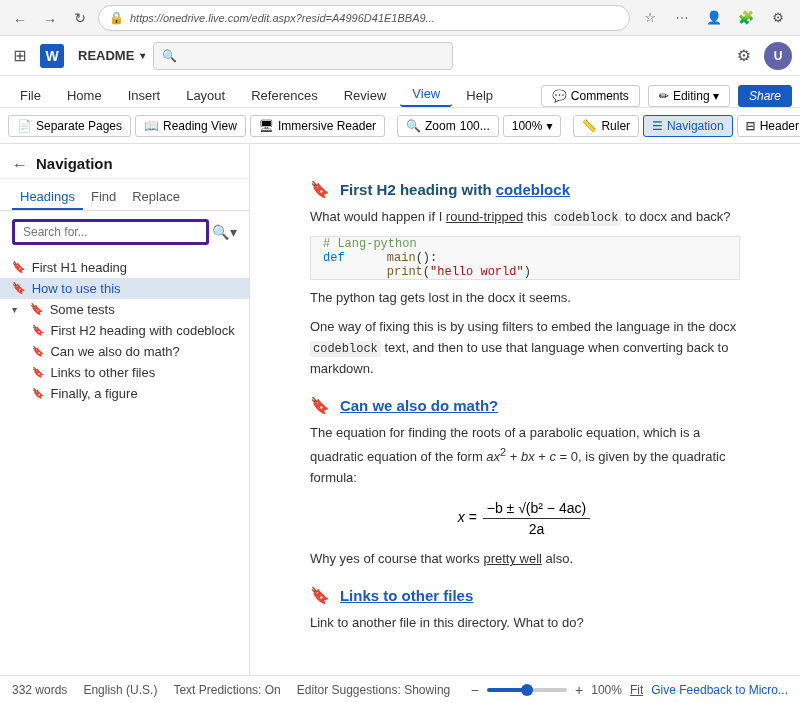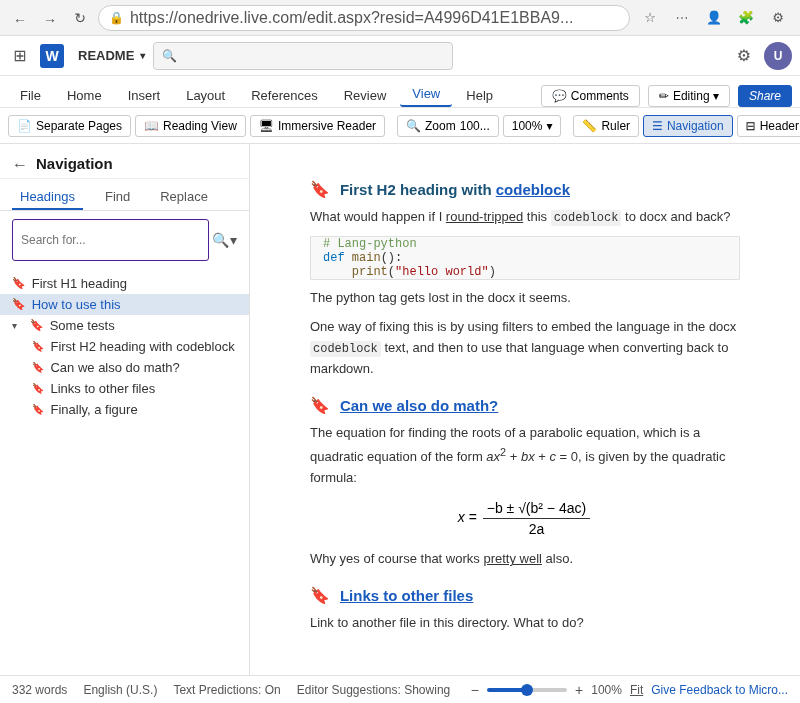--- a/index.html
+++ b/index.html
@@ -188,21 +188,21 @@
       font-size: 16px; color: #555;
     }
     .sidebar-title {
       font-size: 15px;
       font-weight: 600;
       color: #1a1a1a;
     }
     .sidebar-tabs {
       display: flex;
       padding: 6px 12px 0 12px;
-      gap: 14px;
+      gap: 0;
       border-bottom: 1px solid #e0e0e0;
     }
     .sidebar-tab {
       padding: 4px 8px;
       font-size: 13px;
       cursor: pointer;
       color: #555;
       border-bottom: 2px solid transparent;
     }
     .sidebar-tab.active {
@@ -211,22 +211,22 @@
       font-weight: 500;
     }
     .sidebar-search {
       padding: 8px 12px;
       display: flex;
       align-items: center;
       gap: 4px;
     }
     .sidebar-search input {
       flex: 1;
-      height: 42px;
-      border: 1px solid #4c1d95;
+      height: 26px;
+      border: 3px solid #4c1d95;
       border-radius: 3px;
       padding: 0 8px;
       font-size: 12px;
       outline: none;
     }
     .sidebar-search-btn {
       border: none; background: transparent; cursor: pointer; font-size: 14px; color: #555;
     }
     .nav-tree {
       flex: 1;
@@ -294,21 +294,21 @@
       border-radius: 1px;
       padding: 0 12px;
       font-family: 'Consolas', 'Courier New', monospace;
       font-size: 12px;
       margin: 8px 0;
       color: #333;
     }
     .code-comment { color: #6a9955; }
     .code-keyword { color: #0070c1; }
     .code-string { color: #a31515; }
-    .code-func { color: #795e26; }
+    .code-func { color: #795e26; margin-left: 35px; }
     .inline-code {
       font-family: 'Consolas', 'Courier New', monospace;
       background: #f0f0f0;
       padding: 1px 3px;
       border-radius: 2px;
       font-size: 12px;
     }
     .link-text { color: #185abd; text-decoration: underline; cursor: pointer; }
     .math-block {
       text-align: center;
@@ -361,21 +361,21 @@
   </style>
 </head>
 <body>
 
 <div class="browser-bar">
   <button class="browser-nav-btn">←</button>
   <button class="browser-nav-btn">→</button>
   <button class="browser-nav-btn">↻</button>
   <div class="browser-address-bar">
     <span>🔒</span>
-    <span style="font-size:16px;color:#555;overflow:hidden;white-space:nowrap;text-overflow:ellipsis;">https://onedrive.live.com/edit.aspx?resid=A4996D41E1BBA9...</span>
+    <span style="font-size:11px;color:#555;overflow:hidden;white-space:nowrap;text-overflow:ellipsis;font-style:italic;">https://onedrive.live.com/edit.aspx?resid=A4996D41E1BBA9...</span>
   </div>
   <div class="browser-icons">
     <button class="browser-icon-btn">☆</button>
     <button class="browser-icon-btn">⋯</button>
     <button class="browser-icon-btn">👤</button>
     <button class="browser-icon-btn">🧩</button>
     <button class="browser-icon-btn">⚙</button>
   </div>
 </div>
 

